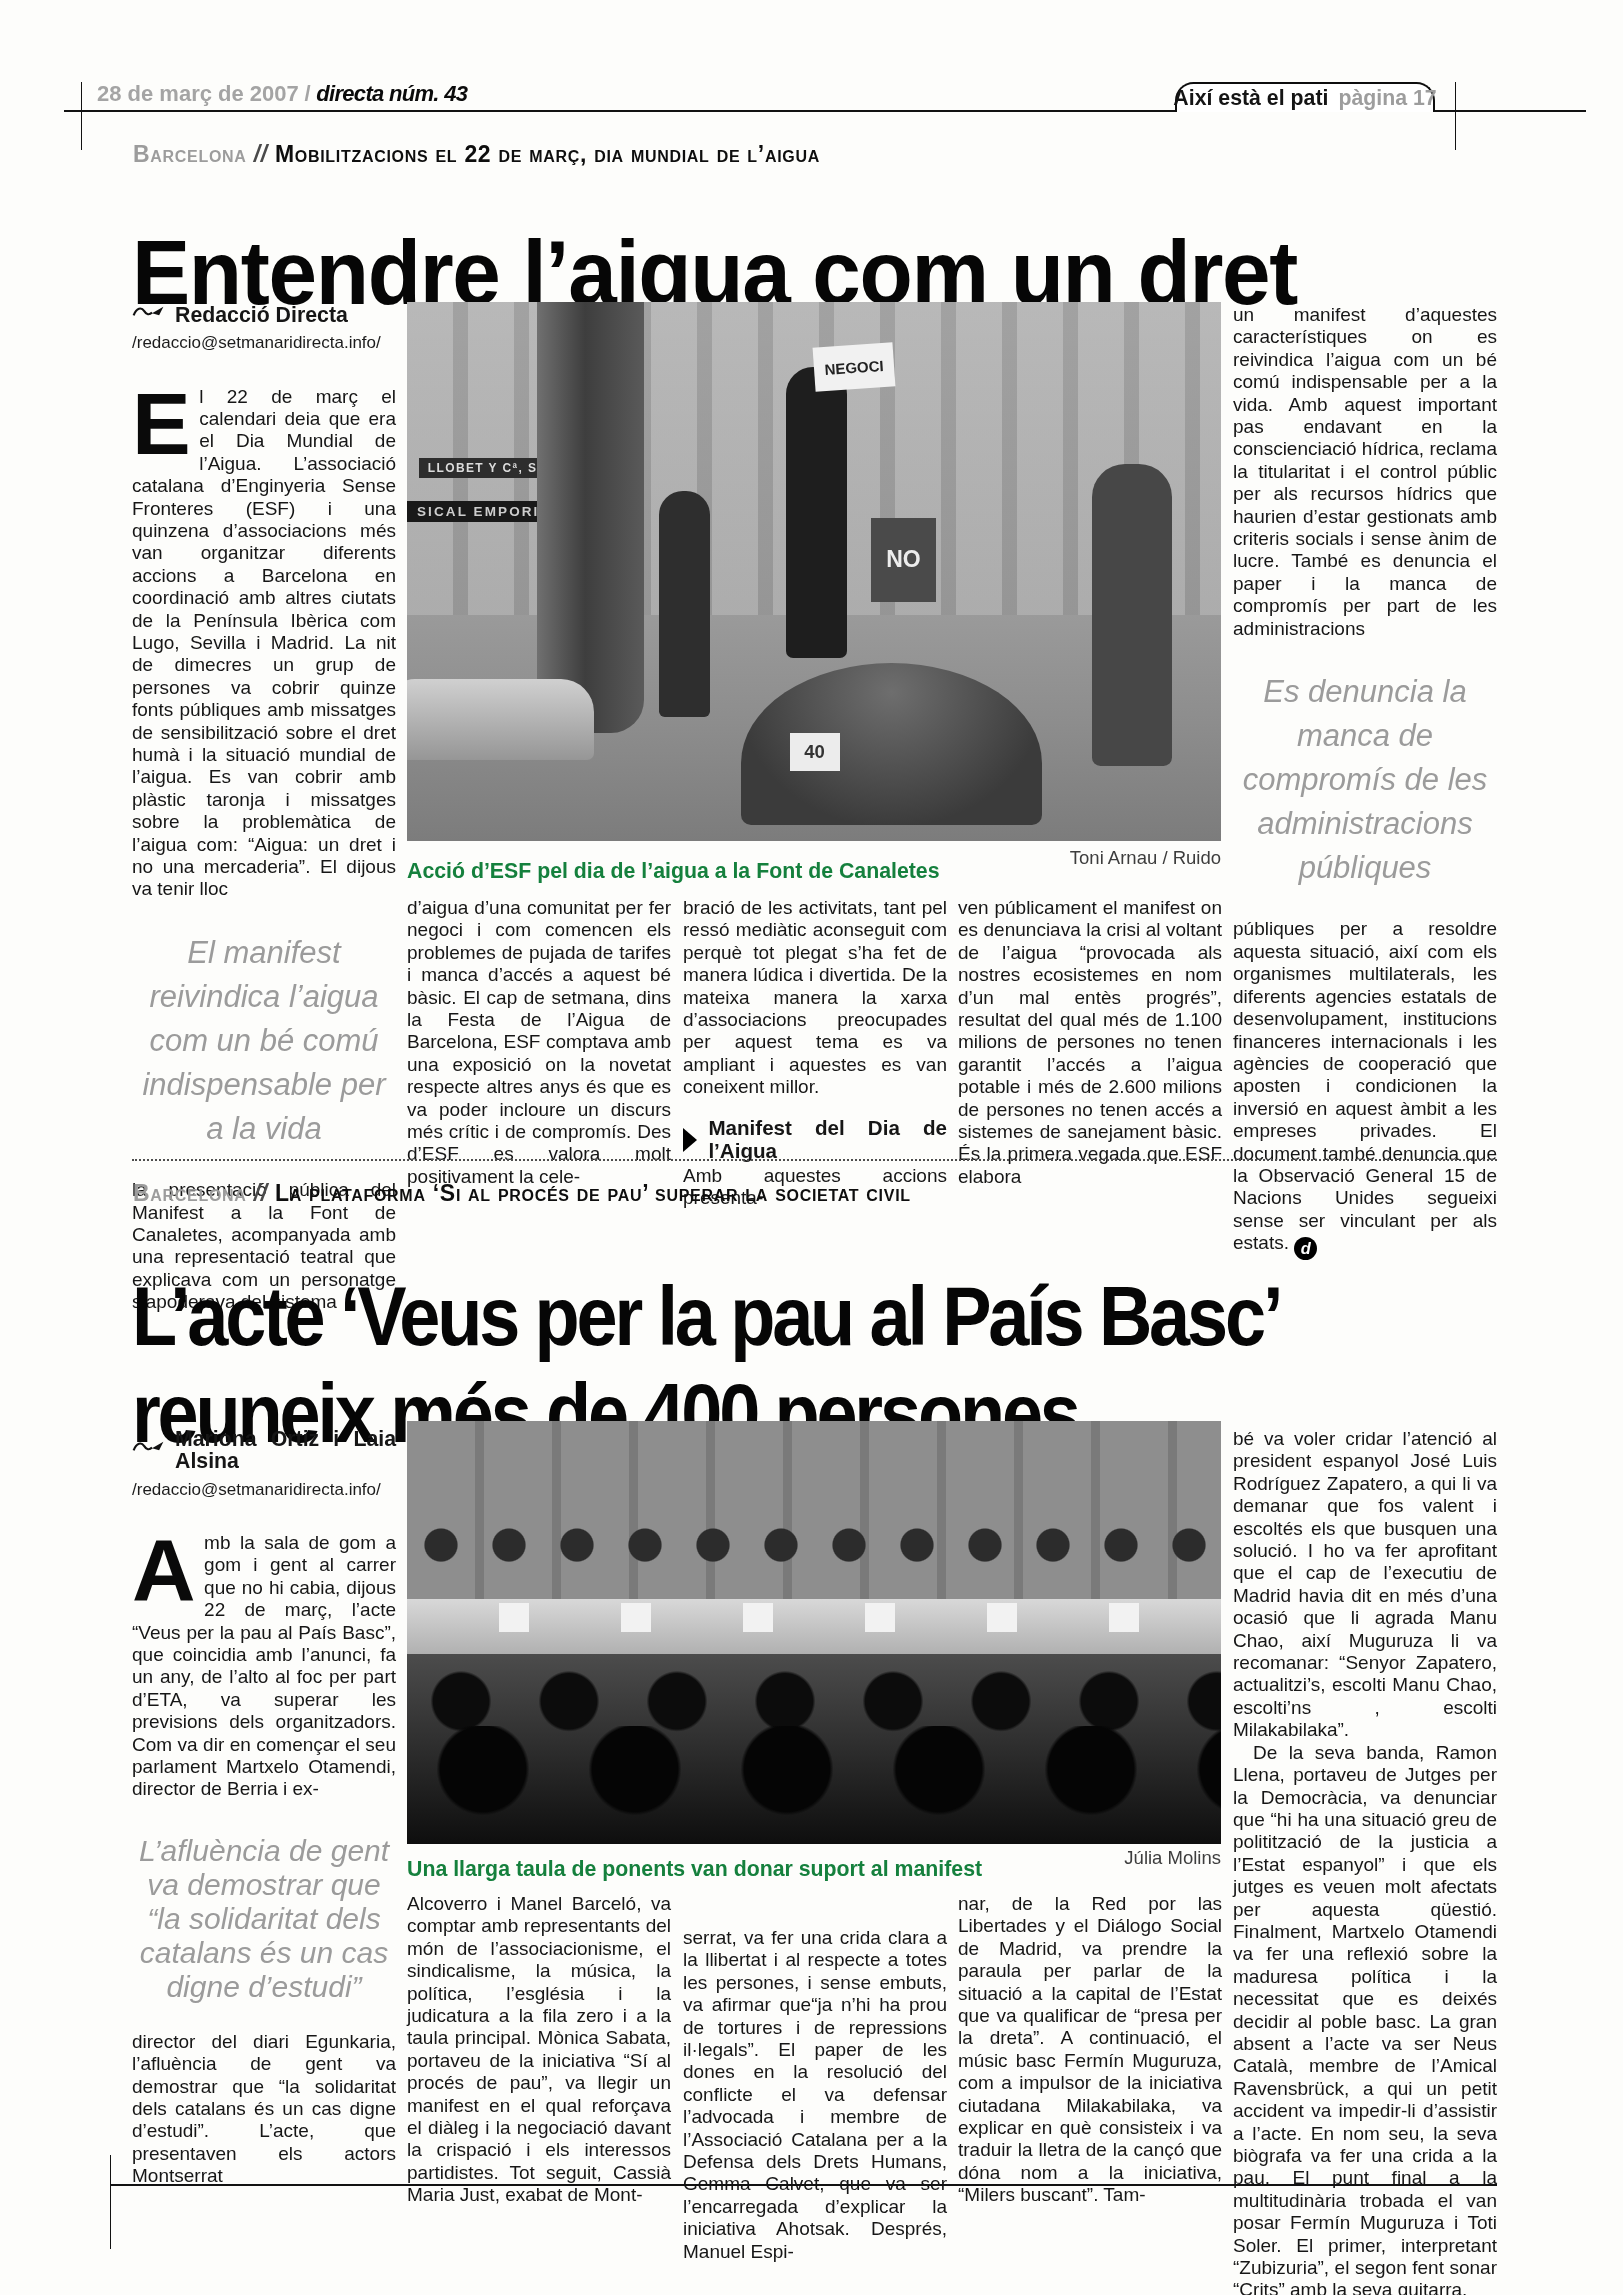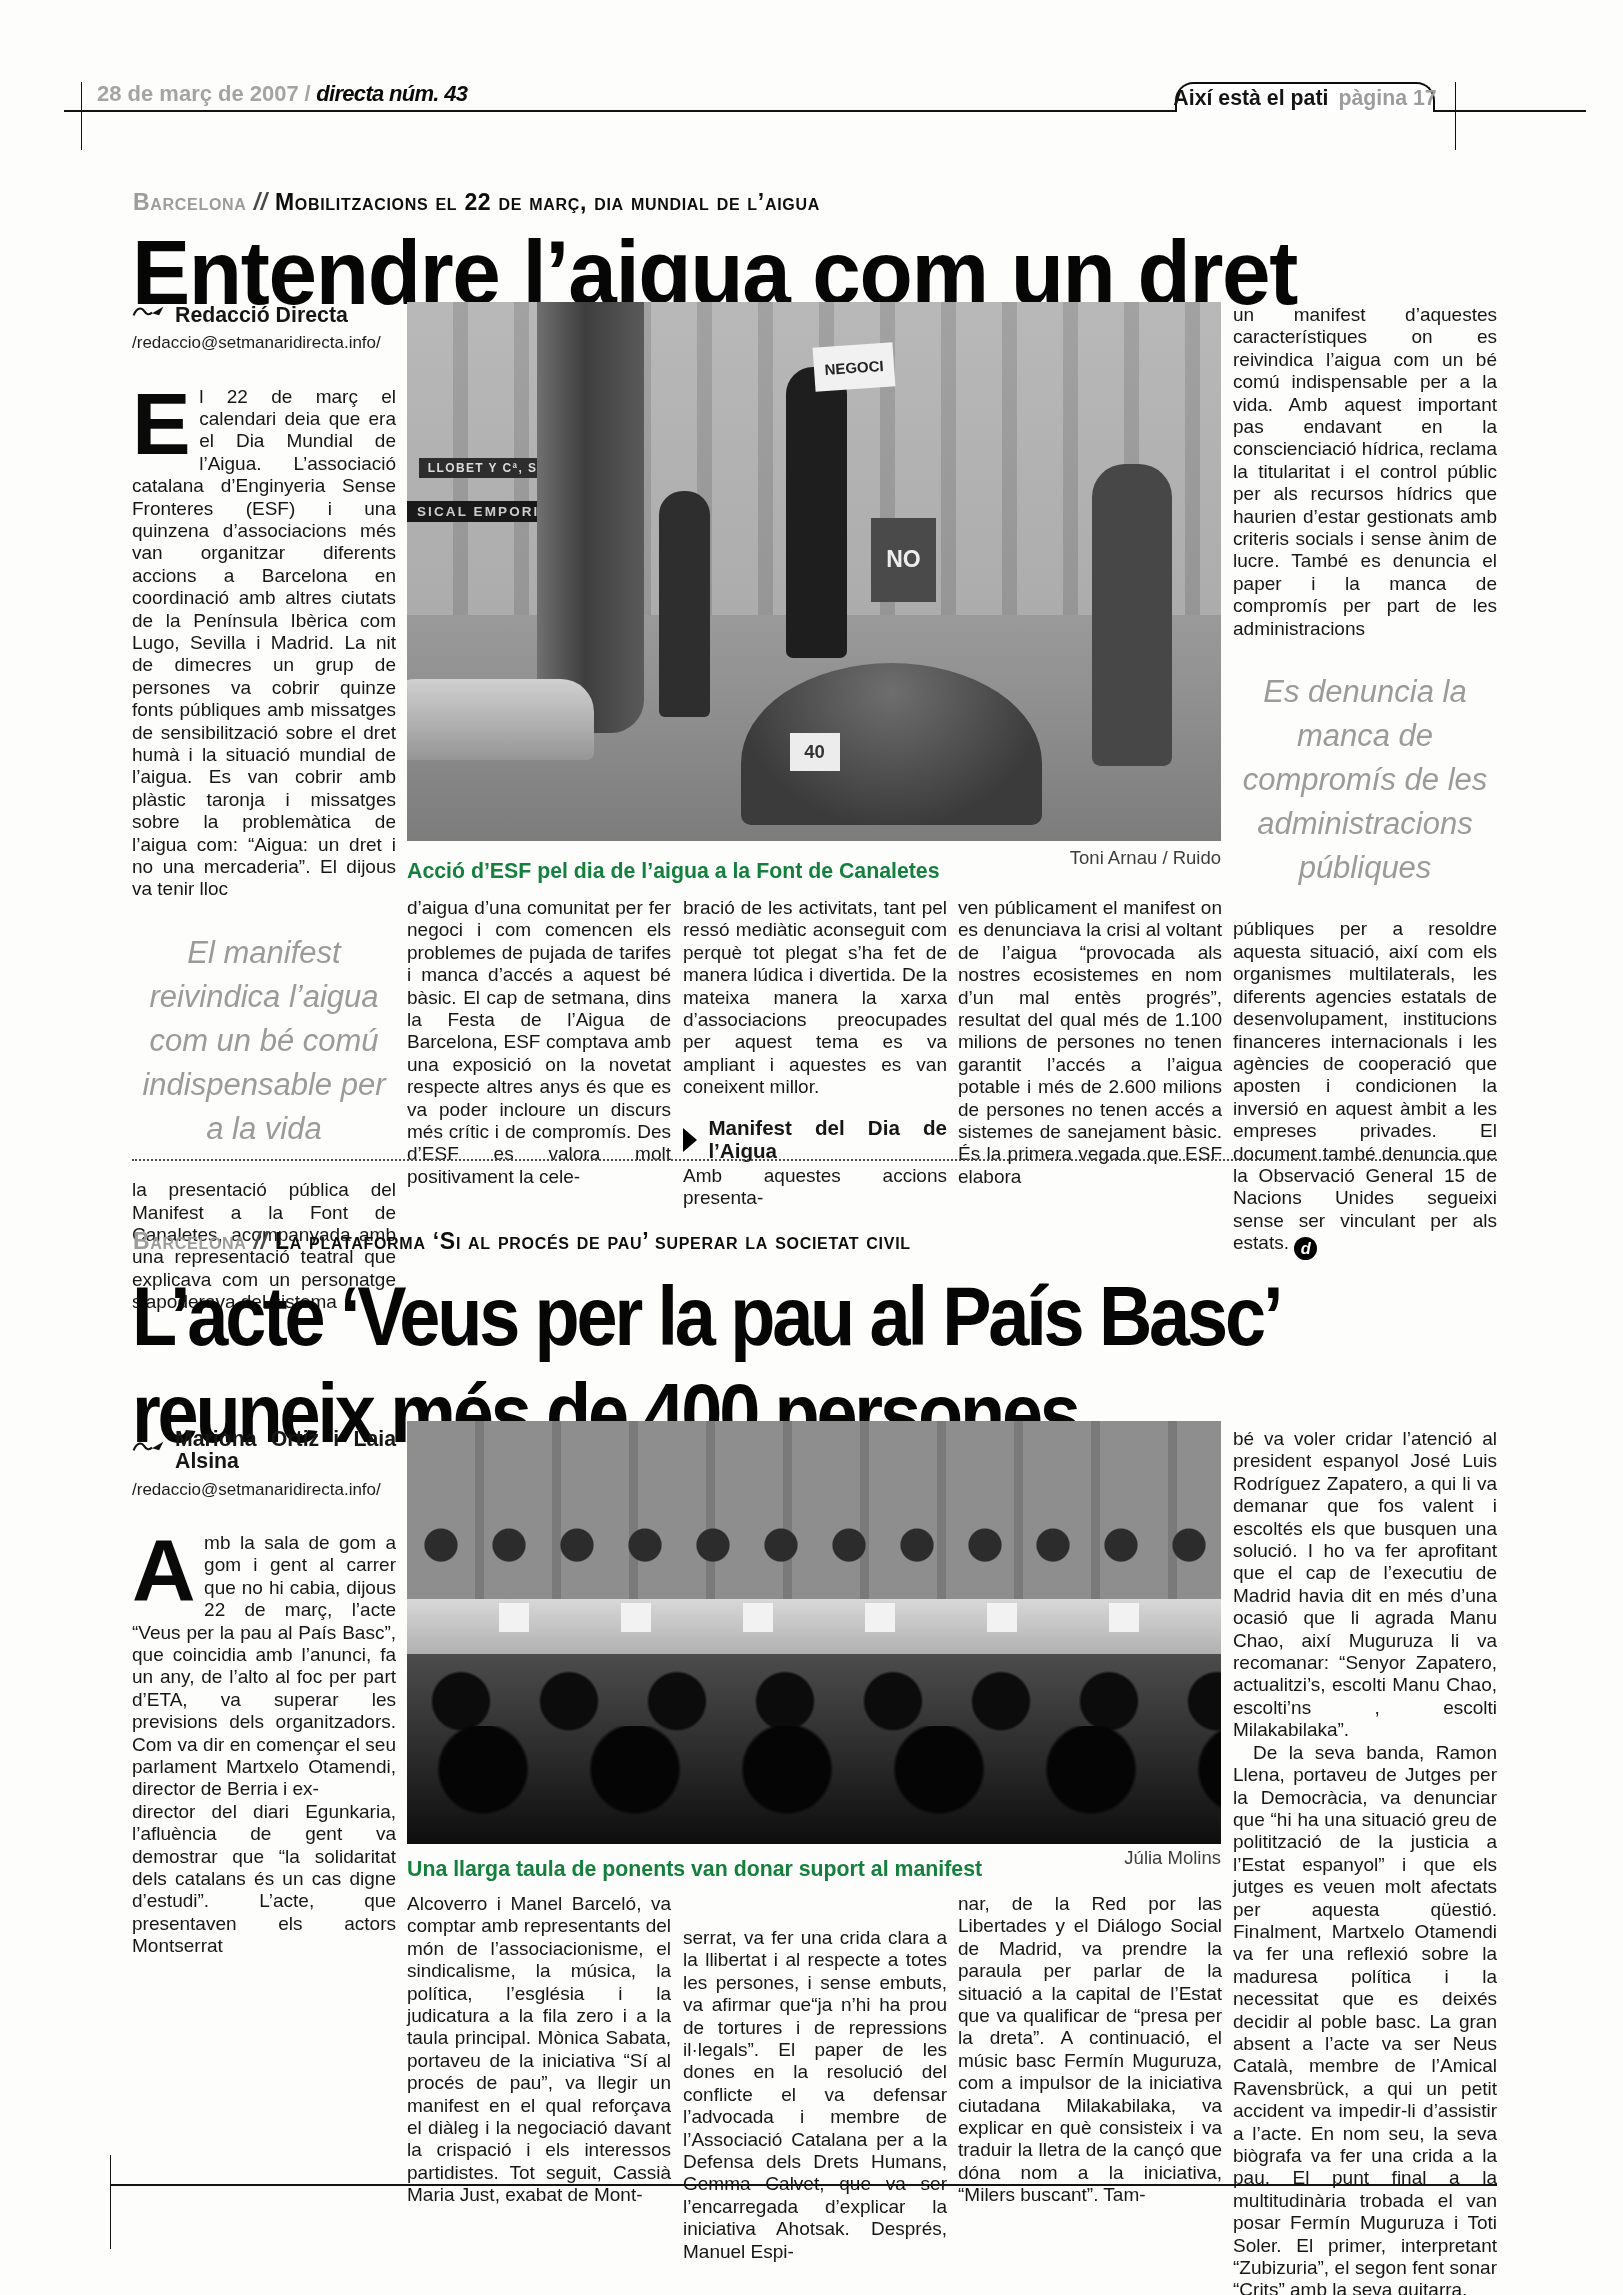--- a/index.html
+++ b/index.html
@@ -18,21 +18,21 @@
   #crop-tl{left:81px;top:82px;width:1.4px;height:68px;}
   #crop-tr{left:1455px;top:82px;width:1.4px;height:68px;}
   #section-tab{left:1175px;top:82px;width:256px;height:28.4px;background:#fff;
        border:2.1px solid #0d0d0d;border-bottom:none;border-radius:18.5px 18.5px 0 0;
        display:flex;align-items:center;justify-content:center;gap:10px;
        font-weight:bold;font-size:21.3px;white-space:nowrap;}
   #section-tab .tab-page{color:#9d9d9d;}
 
   
   .kicker{position:absolute;font-variant:small-caps;font-weight:bold;font-size:23px;
-          letter-spacing:0.7px;white-space:nowrap;color:#0e0e0e;margin-top:48px;}
+          letter-spacing:0.7px;white-space:nowrap;color:#0e0e0e;}
   .kicker .loc{color:#9c9c9c;}
   .kicker .sep{color:#4a4a4a;padding:0 7.1px;font-style:italic;}
   #a1-kicker{left:133px;top:141px;}
   #a2-kicker{left:133px;top:1180px;}
 
   .headline{position:absolute;font-weight:bold;color:#060606;white-space:nowrap;
             transform-origin:left top;}
   #a1-headline{left:132px;top:171px;font-size:90px;line-height:84px;letter-spacing:-1.4px;
                transform:scale(0.97,1);}
   #a2-headline{left:132px;top:1212px;font-size:84px;line-height:97px;letter-spacing:-3.6px;
@@ -225,20 +225,21 @@
       <div class="line1">
         <span><svg width="33" height="17" viewBox="0 0 46 24">
               <path d="M2 16 C6 5 13 4 17 10 C20 15 24 16 28 12" fill="none" stroke="#111" stroke-width="3"></path>
               <path d="M28 13 L44 4 L38 16 Z" fill="#111"></path>
             </svg></span>
         <span class="author">Mariona Ortiz i Laia Alsina</span>
       </div>
       <div class="email">/redaccio@setmanaridirecta.info/</div>
     </div>
     <p><span class="dropcap">A</span><span>mb la sala de gom a gom i gent al carrer que no hi cabia, dijous 22 de març, l’acte “Veus per la pau al País Basc”, que coincidia amb l’anunci, fa un any, de l’alto al foc per part d’ETA, va superar les previsions dels organitzadors. Com va dir en començar el seu parlament Martxelo Otamendi, director de Berria i ex-</span></p>
+    <div class="pullquote pq-sm">L’afluència de gent va demostrar que “la solidaritat dels catalans és un cas digne d’estudi”</div>
     <p>director del diari Egunkaria, l’afluència de gent va demostrar que “la solidaritat dels catalans és un cas digne d’estudi”. L’acte, que presentaven els actors Montserrat</p>
   </div>
 
   <div id="a2-photo" class="photo">
     <div class="p2-wall"></div>
     <div class="p2-heads"></div>
     <div class="p2-table"></div>
     <div class="p2-papers"></div>
     <div class="p2-aud"></div>
     <div class="p2-aud-heads1"></div>

